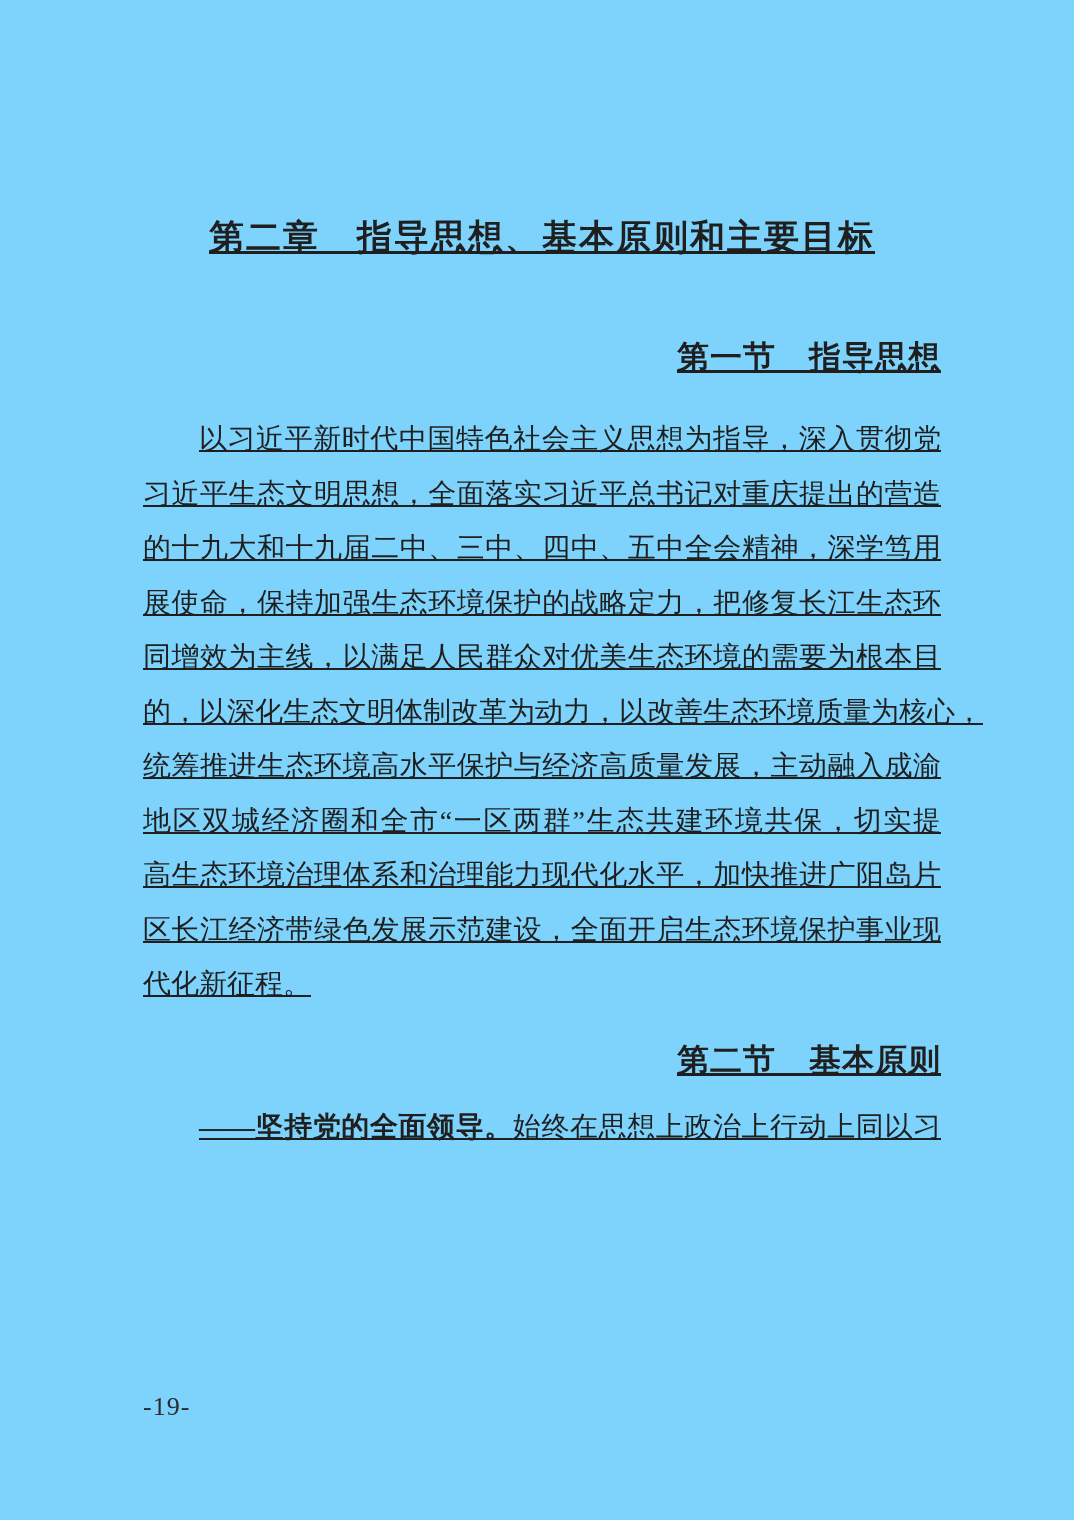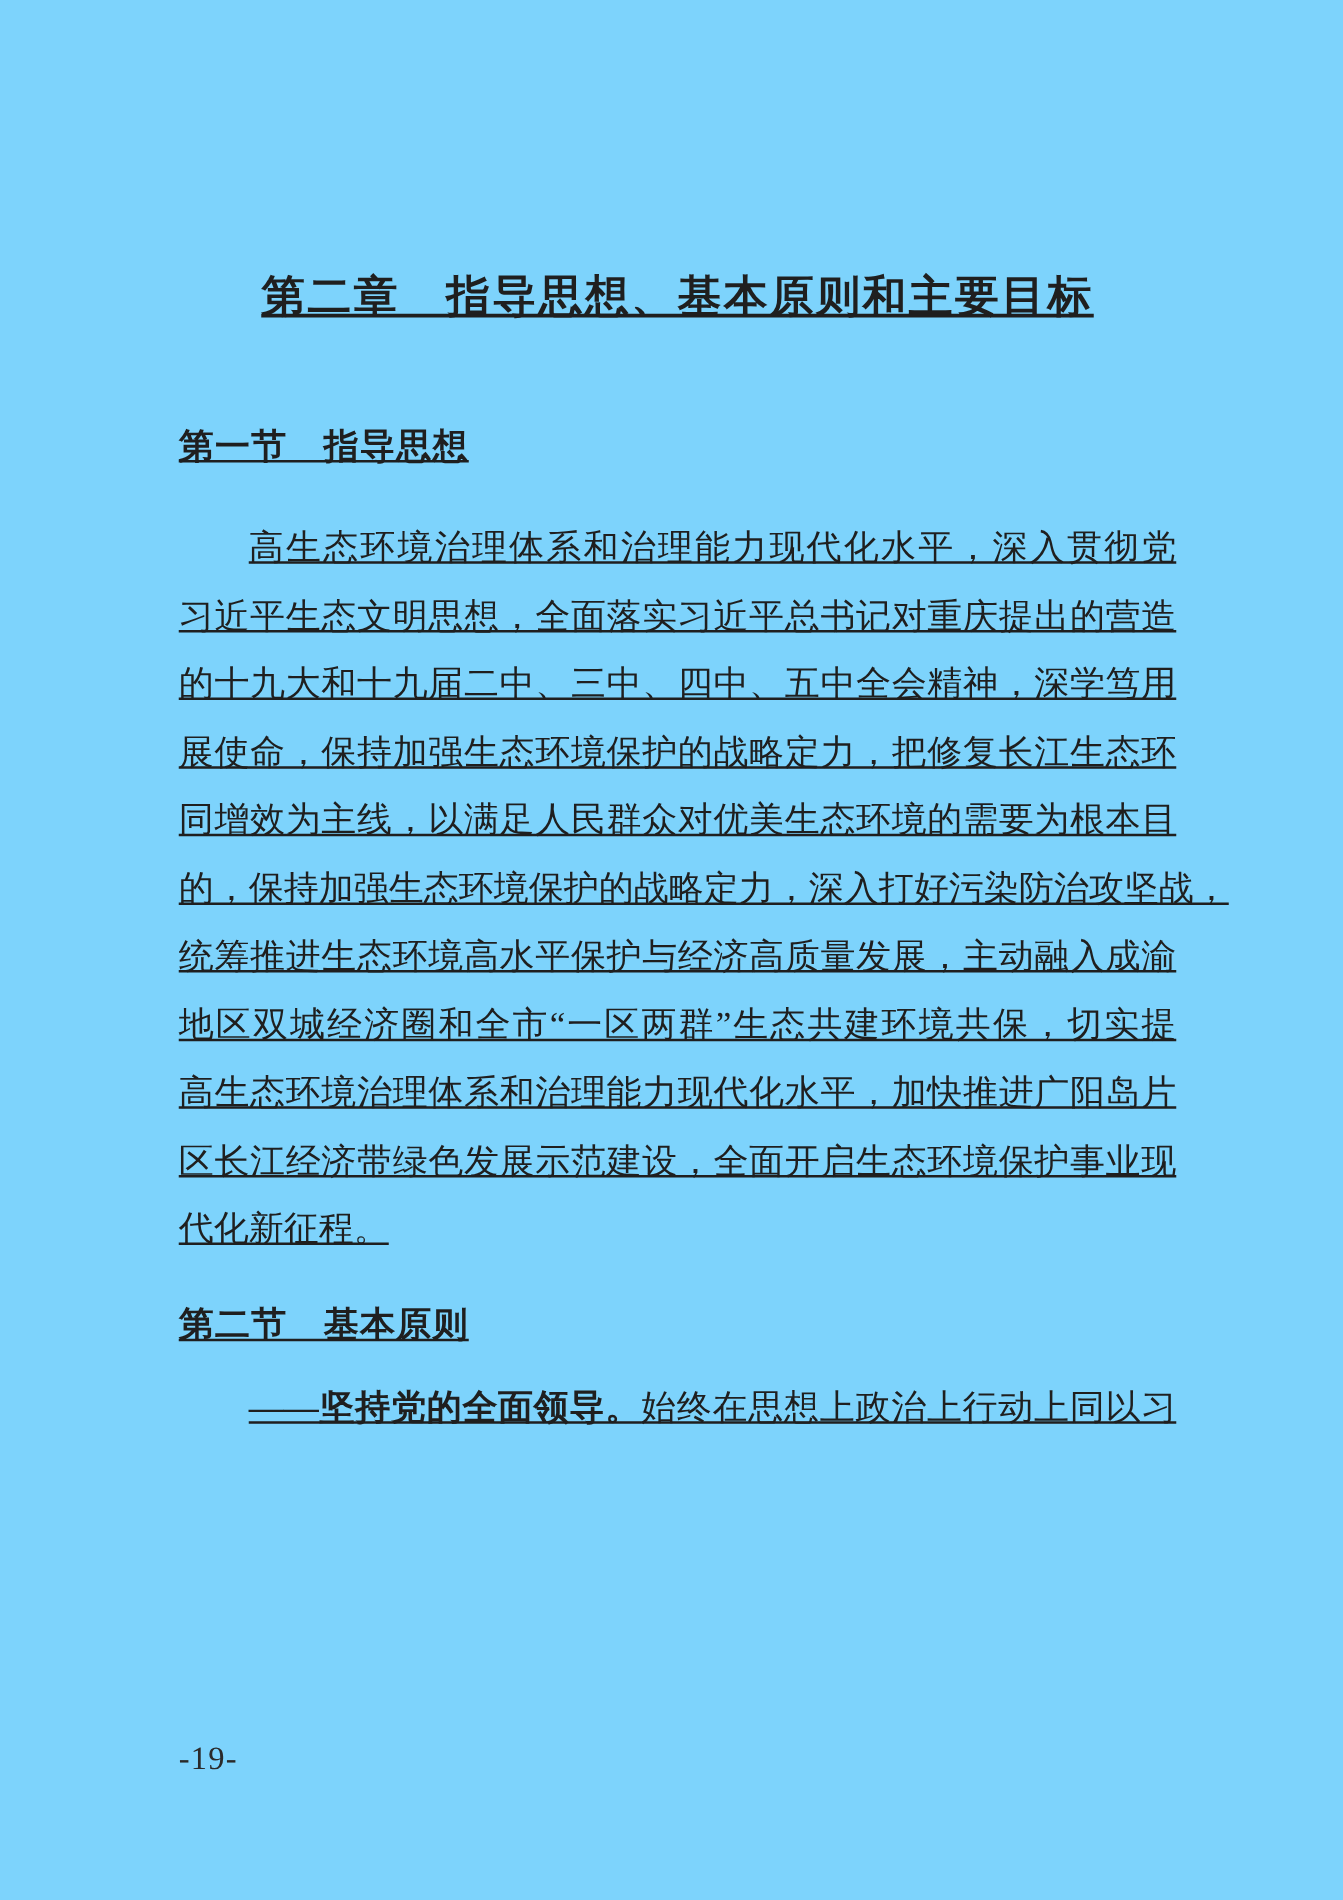--- a/index.html
+++ b/index.html
@@ -29,22 +29,22 @@
     padding-top: 218px;
     text-align: center;
     font-size: 35px;
     line-height: 40px;
     font-weight: bold;
     letter-spacing: 2px;
     font-family: "Liberation Serif", "DejaVu Serif", serif;
   }
   .section-title {
     margin: 0;
-    text-align: left;
-    font-size: 28px;
+    text-align: right;
+    font-size: 32px;
     line-height: 34px;
     font-weight: bold;
     letter-spacing: 1px;
     font-family: "Liberation Sans", "DejaVu Sans", sans-serif;
   }
   .section-title.first {
     margin-top: 82px;
   }
   .section-title.second {
     margin-top: 31px;
@@ -88,26 +88,26 @@
 <body>
 
 <div class="page">
   <div class="content">
 
     <h1 class="chapter-title">第二章　指导思想、基本原则和主要目标</h1>
 
     <h2 class="section-title first">第一节　指导思想</h2>
 
     <div class="body-text">
-      <div class="line indent">高生态环境治理体系和治理能力现代化水平，深入贯彻党</div>
+      <div class="line indent">以习近平新时代中国特色社会主义思想为指导，深入贯彻党</div>
       <div class="line">习近平生态文明思想，全面落实习近平总书记对重庆提出的营造</div>
       <div class="line">的十九大和十九届二中、三中、四中、五中全会精神，深学笃用</div>
       <div class="line">展使命，保持加强生态环境保护的战略定力，把修复长江生态环</div>
       <div class="line">同增效为主线，以满足人民群众对优美生态环境的需要为根本目</div>
-      <div class="line">的，保持加强生态环境保护的战略定力，深入打好污染防治攻坚战，</div>
+      <div class="line">的，以深化生态文明体制改革为动力，以改善生态环境质量为核心，</div>
       <div class="line">统筹推进生态环境高水平保护与经济高质量发展，主动融入成渝</div>
       <div class="line">地区双城经济圈和全市“一区两群”生态共建环境共保，切实提</div>
       <div class="line">高生态环境治理体系和治理能力现代化水平，加快推进广阳岛片</div>
       <div class="line">区长江经济带绿色发展示范建设，全面开启生态环境保护事业现</div>
       <div class="line para-end">代化新征程。</div>
     </div>
 
     <h2 class="section-title second">第二节　基本原则</h2>
 
     <div class="second-para">

